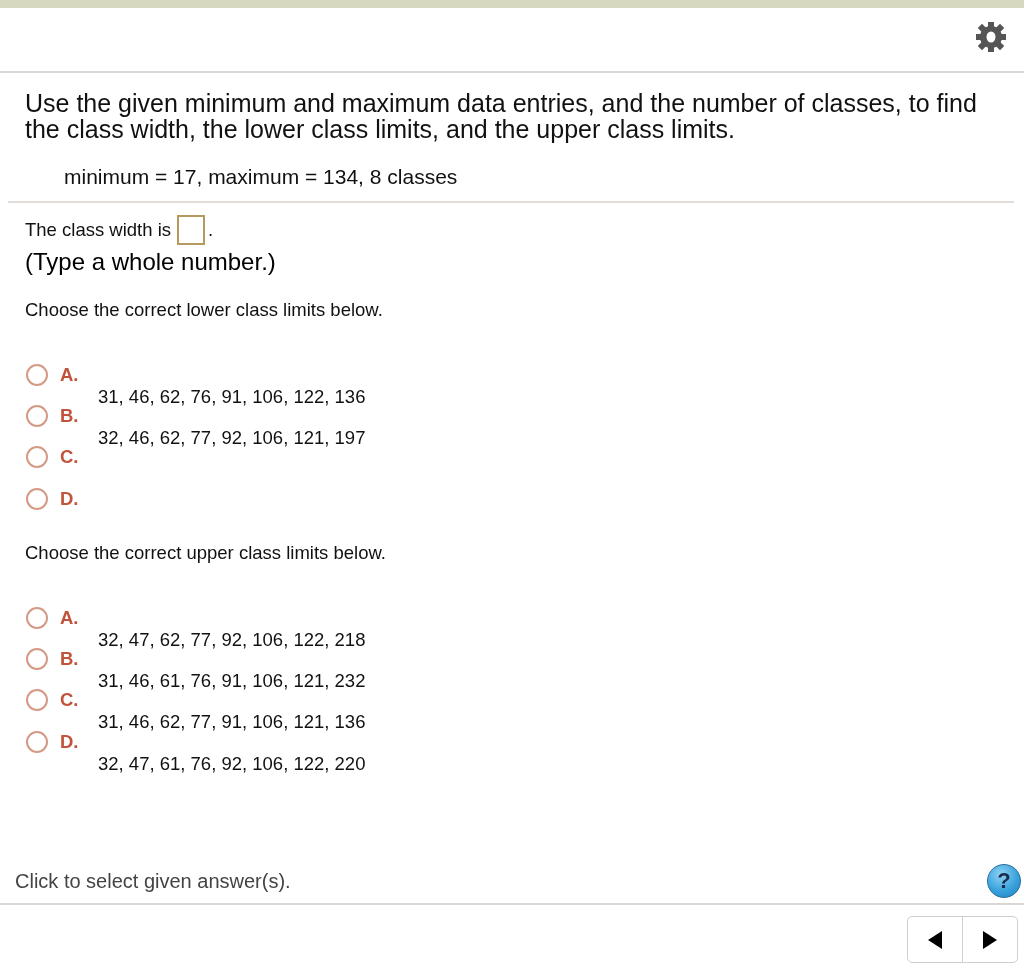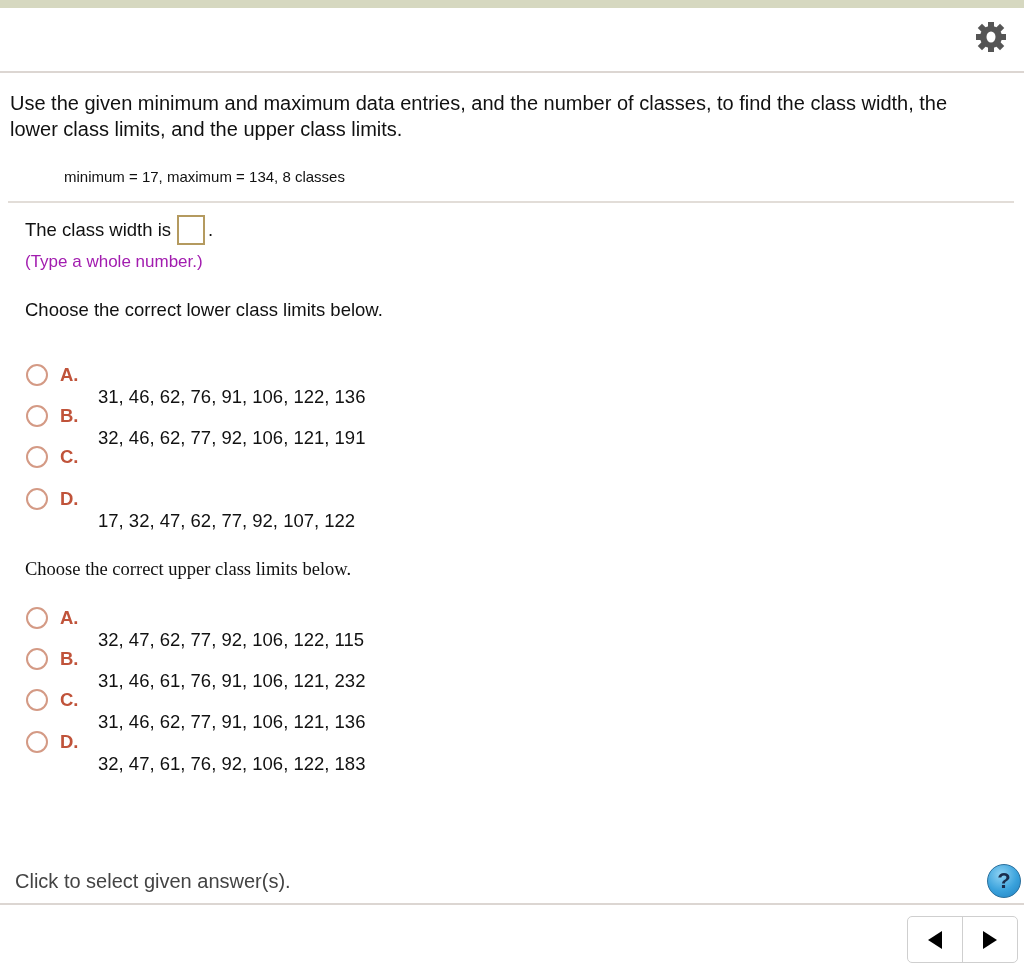--- a/index.html
+++ b/index.html
@@ -5,28 +5,28 @@
     * { box-sizing: border-box; margin: 0; padding: 0; }
     html, body { width: 1024px; height: 968px; background: #ffffff; overflow: hidden; }
     body { font-family: "Liberation Sans", sans-serif; color: #111111; position: relative; }
 
     .top-strip { position: absolute; left: 0; top: 0; width: 1024px; height: 8px; background: #d6d8c0; }
 
     .gear-btn { position: absolute; left: 974px; top: 20px; width: 34px; height: 34px; cursor: pointer; display: flex; align-items: center; justify-content: center; }
 
     .header-divider { position: absolute; left: 0; top: 71px; width: 1024px; height: 2px; background: #dcd6d2; }
 
-    .question { position: absolute; left: 10px; top: 90px; width: 980px; font-size: 20px; line-height: 26px; color: #111; }
-    .given { position: absolute; left: 64px; top: 164px; font-size: 15px; line-height: 26px; color: #111; }
+    .question { position: absolute; left: 25px; top: 90px; width: 980px; font-size: 25px; line-height: 26px; color: #111; }
+    .given { position: absolute; left: 64px; top: 164px; font-size: 21px; line-height: 26px; color: #111; }
 
     .section-divider { position: absolute; left: 8px; top: 201px; width: 1006px; height: 2px; background: #e2ddd8; }
 
     .width-row { position: absolute; left: 25px; top: 215px; font-size: 18.5px; line-height: 30px; display: flex; align-items: center; color: #111; }
     .answer-box { display: inline-block; width: 28px; height: 30px; border: 2px solid #b49a5f; margin-left: 6px; margin-right: 3px; background: #fff; outline: none; font-size: 16px; text-align: center; font-family: "Liberation Sans", sans-serif; }
-    .hint { position: absolute; left: 25px; top: 249px; font-size: 17px; line-height: 26px; color: #a21caf; }
+    .hint { position: absolute; left: 25px; top: 249px; font-size: 24px; line-height: 26px; color: #000000; }
 
     .prompt { position: absolute; left: 25px; font-size: 18.5px; line-height: 26px; color: #111; }
 
     .options { position: absolute; left: 26px; }
     .option { display: flex; align-items: center; height: 41.3px; cursor: pointer; }
     .radio { width: 22px; height: 22px; border-radius: 50%; border: 2px solid #d49a85; background: #fff; flex: none; }
     .opt-letter { width: 38px; margin-left: 12px; font-size: 18.5px; font-weight: bold; color: #c0533a; }
     .opt-text { font-size: 18.5px; color: #111; margin-top: 44px; }
 
     .footer-text { position: absolute; left: 15px; top: 868px; font-size: 20px; line-height: 26px; color: #444; }
@@ -77,55 +77,54 @@
 
 <div class="options" style="top:354px;">
   <div class="option">
     <span class="radio"></span>
     <span class="opt-letter">A.</span>
     <span class="opt-text">31, 46, 62, 76, 91, 106, 122, 136</span>
   </div>
   <div class="option">
     <span class="radio"></span>
     <span class="opt-letter">B.</span>
-    <span class="opt-text">32, 46, 62, 77, 92, 106, 121, 191</span>
+    <span class="opt-text">32, 46, 62, 77, 92, 106, 121, 197</span>
   </div>
   <div class="option">
     <span class="radio"></span>
     <span class="opt-letter">C.</span>
   </div>
   <div class="option">
     <span class="radio"></span>
     <span class="opt-letter">D.</span>
-    <span class="opt-text">17, 32, 47, 62, 77, 92, 107, 122</span>
   </div>
 </div>
 
-<div class="prompt" style="top:556px;font-family:Liberation Serif, serif;">Choose the correct upper class limits below.</div>
+<div class="prompt" style="top:540px;">Choose the correct upper class limits below.</div>
 
 <div class="options" style="top:597px;">
   <div class="option">
     <span class="radio"></span>
     <span class="opt-letter">A.</span>
-    <span class="opt-text">32, 47, 62, 77, 92, 106, 122, 115</span>
+    <span class="opt-text">32, 47, 62, 77, 92, 106, 122, 218</span>
   </div>
   <div class="option">
     <span class="radio"></span>
     <span class="opt-letter">B.</span>
     <span class="opt-text">31, 46, 61, 76, 91, 106, 121, 232</span>
   </div>
   <div class="option">
     <span class="radio"></span>
     <span class="opt-letter">C.</span>
     <span class="opt-text">31, 46, 62, 77, 91, 106, 121, 136</span>
   </div>
   <div class="option">
     <span class="radio"></span>
     <span class="opt-letter">D.</span>
-    <span class="opt-text">32, 47, 61, 76, 92, 106, 122, 183</span>
+    <span class="opt-text">32, 47, 61, 76, 92, 106, 122, 220</span>
   </div>
 </div>
 
 <div class="footer-text">Click to select given answer(s).</div>
 <div class="help-btn">
   <span>?</span>
 </div>
 <div class="footer-divider"></div>
 
 <div class="nav-group">

